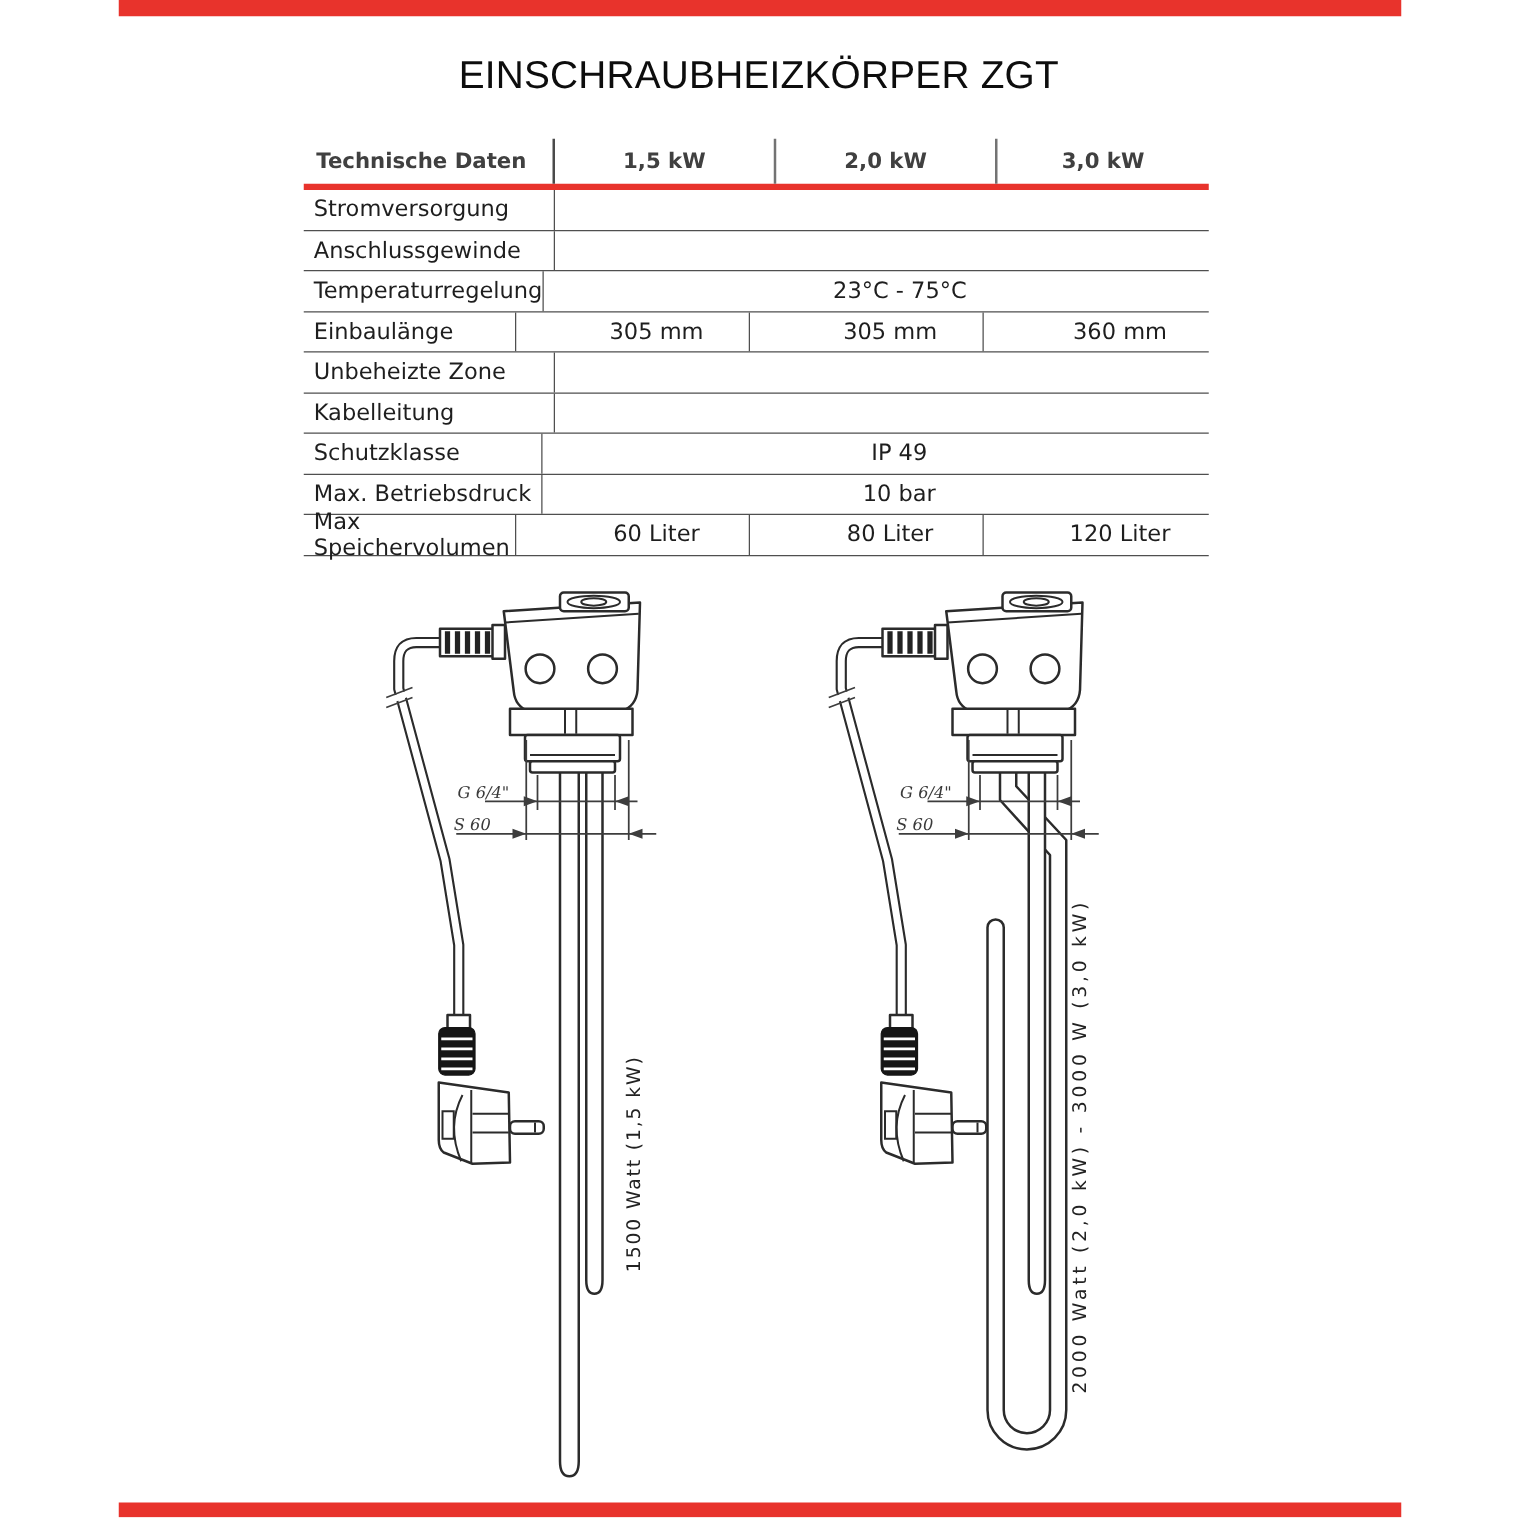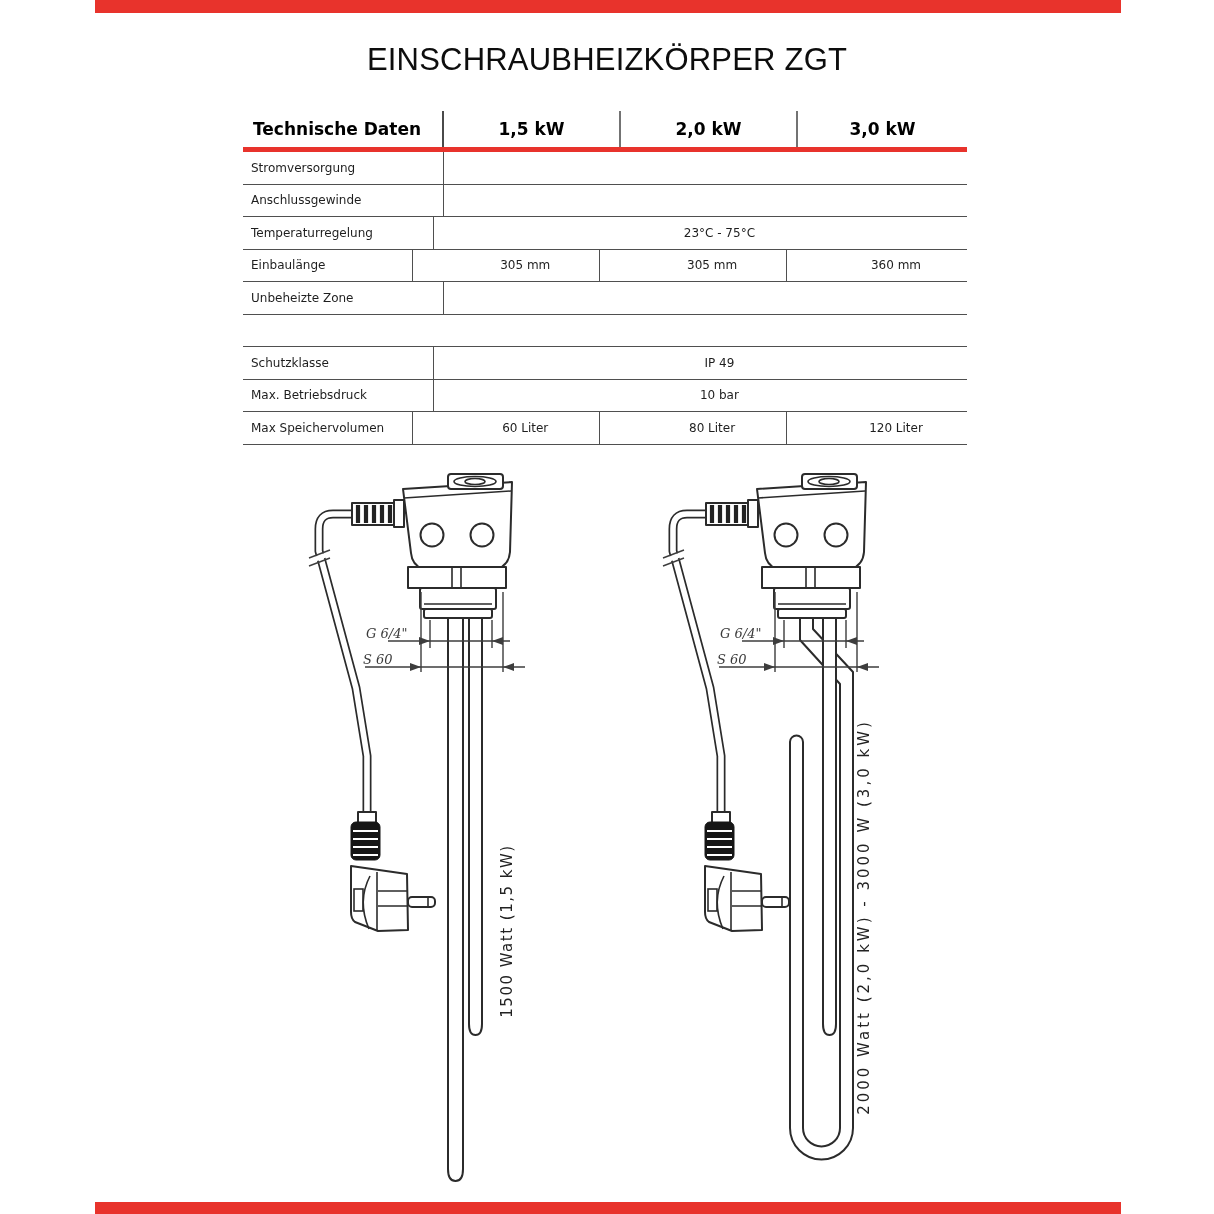--- a/index.html
+++ b/index.html
@@ -7,27 +7,27 @@
         font-family:"DejaVu Sans",sans-serif;color:#1e1e1e;}
   .bar{position:absolute;left:95px;width:1026px;background:var(--accent,#e8332c);}
   .bar.top{top:0;height:13px;}
   .bar.bottom{top:1202px;height:12px;}
   .title{position:absolute;top:42px;left:0;right:0;margin:0;text-align:center;
          font-family:"Liberation Sans",sans-serif;font-size:31px;font-weight:normal;
          color:#0d0d0d;letter-spacing:.2px;}
   
   .spec-table{position:absolute;left:243px;top:111px;width:724px;}
   .cell{box-sizing:border-box;}
-  .thead{display:flex;height:36px;font-weight:bold;font-size:17px;color:#000000;}
+  .thead{display:flex;height:36px;font-weight:bold;font-size:17px;color:#404040;}
   .thead .cell{display:flex;align-items:center;justify-content:center;}
   .thead .c1{width:201px;justify-content:flex-start;padding-left:10px;border-right:2px solid #4a4a4a;}
   .thead .c2,.thead .c3{width:177px;border-right:2px solid #737373;}
   .thead .c4{width:169px;}
   .red-rule{height:5px;background:var(--accent,#e8332c);}
-  .trow{display:flex;height:31.5px;border-bottom:1.8px solid #4f4f4f;font-size:12px;gap:38px;}
+  .trow{display:flex;height:31.5px;border-bottom:1.8px solid #4f4f4f;font-size:18px;gap:38px;}
   .trow .label{width:201px;display:flex;align-items:center;padding-left:8px;border-right:1.8px solid #4f4f4f;}
   .trow .span3{width:523px;display:flex;align-items:center;justify-content:center;}
   .trow .c2,.trow .c3{width:177px;display:flex;align-items:center;justify-content:center;border-right:1.8px solid #4f4f4f;}
   .trow .c4{width:169px;display:flex;align-items:center;justify-content:center;}
   
   .drawing{position:absolute;}
   #d-left{left:295px;top:462px;}
   #d-right{left:649px;top:462px;}
   .shape{fill:#fff;stroke:#2b2b2b;stroke-width:2;stroke-linejoin:round;}
   .ln{fill:none;stroke:#2b2b2b;stroke-width:1.6;}
@@ -75,20 +75,21 @@
         <div class="trow">
           <div class="cell label">Einbaulänge</div>
           <div class="cell c2">305 mm</div>
           <div class="cell c3">305 mm</div>
           <div class="cell c4">360 mm</div>
         </div>
         <div class="trow">
           <div class="cell label">Unbeheizte Zone</div>
         </div>
         <div class="trow">
+          <div class="cell label">Kabelleitung</div>
         </div>
         <div class="trow">
           <div class="cell label">Schutzklasse</div>
           <div class="cell span3">IP 49</div>
         </div>
         <div class="trow">
           <div class="cell label">Max. Betriebsdruck</div>
           <div class="cell span3">10 bar</div>
         </div>
         <div class="trow">

